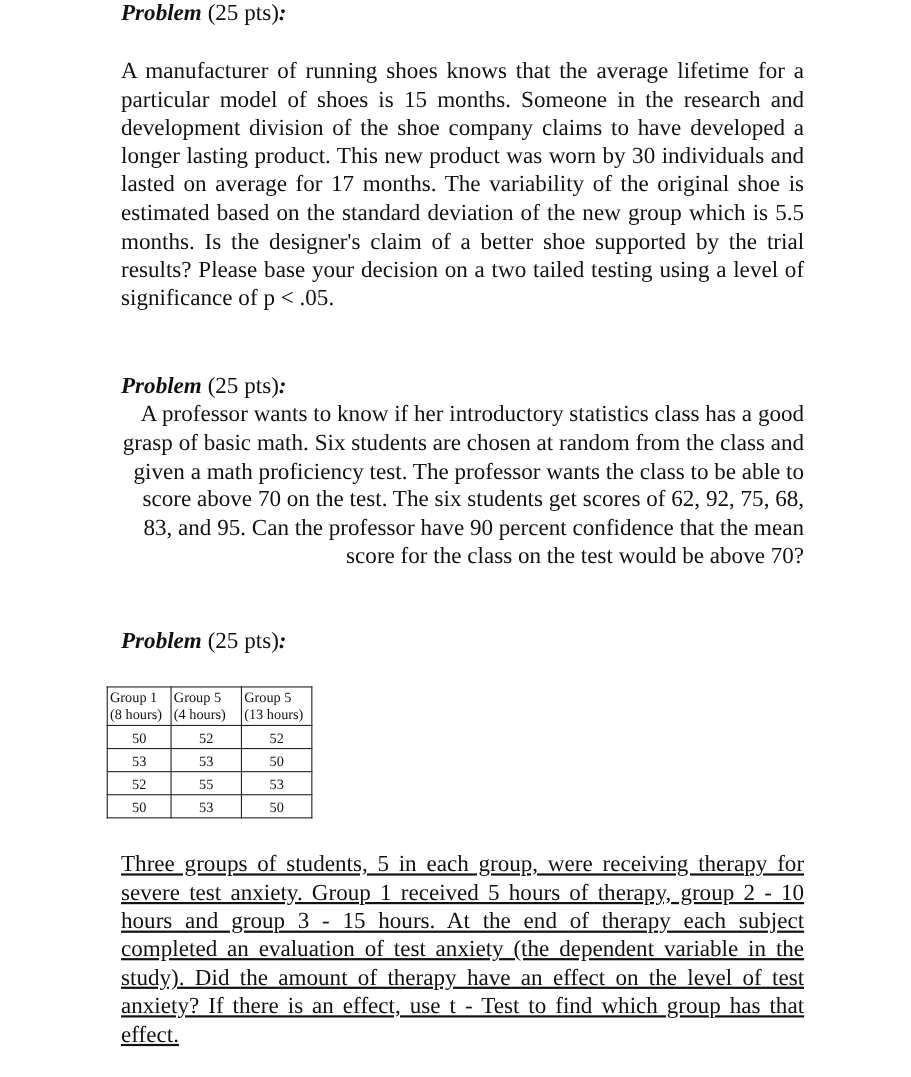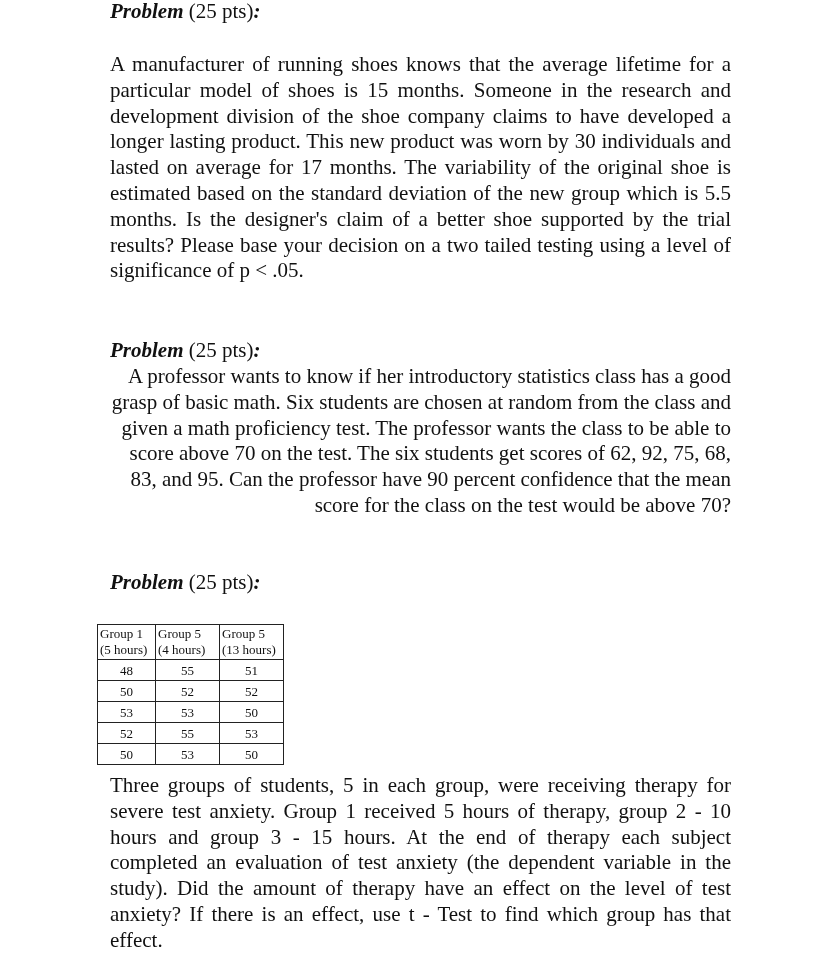--- a/index.html
+++ b/index.html
@@ -65,21 +65,21 @@
       padding: 1px 2px;
     }
     table.data td {
       text-align: center;
       height: 20px;
     }
     table.data col.c1 { width: 58px; }
     table.data col.c2 { width: 64px; }
     table.data col.c3 { width: 64px; }
 
-    #p3 { position: absolute; top: 773px; left: 0; width: 621px; }
+    #p3 { position: absolute; top: 773px; left: 0; width: 621px; text-decoration: underline; }
   </style>
 </head>
 <body>
 
 <div class="page">
 
   <p class="heading" id="h1"><b>Problem</b><span> (25 pts)</span><b>:</b></p>
   <p class="para" id="p1">A manufacturer of running shoes knows that the average lifetime for a particular model of shoes is 15 months. Someone in the research and development division of the shoe company claims to have developed a longer lasting product. This new product was worn by 30 individuals and lasted on average for 17 months. The variability of the original shoe is estimated based on the standard deviation of the new group which is 5.5 months. Is the designer's claim of a better shoe supported by the trial results? Please base your decision on a two tailed testing using a level of significance of p &lt; .05.</p>
 
   <p class="heading" id="h2"><b>Problem</b><span> (25 pts)</span><b>:</b></p>
@@ -92,31 +92,26 @@
 
 <div class="table-wrap">
   <table class="data">
     <colgroup>
         <col class="c1">
         <col class="c2">
         <col class="c3">
       </colgroup>
     <thead>
       <tr>
-        <th><span>Group 1</span><br><span>(5 hours)</span></th>
+        <th><span>Group 1</span><br><span>(8 hours)</span></th>
         <th><span>Group 5</span><br><span>(4 hours)</span></th>
         <th><span>Group 5</span><br><span>(13 hours)</span></th>
       </tr>
     </thead>
     <tbody>
-      <tr>
-        <td>48</td>
-        <td>55</td>
-        <td>51</td>
-      </tr>
       <tr>
         <td>50</td>
         <td>52</td>
         <td>52</td>
       </tr>
       <tr>
         <td>53</td>
         <td>53</td>
         <td>50</td>
       </tr>

